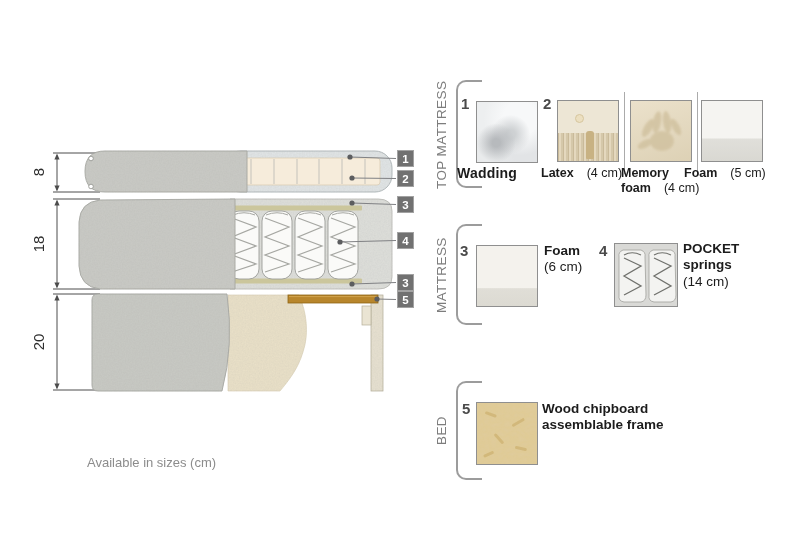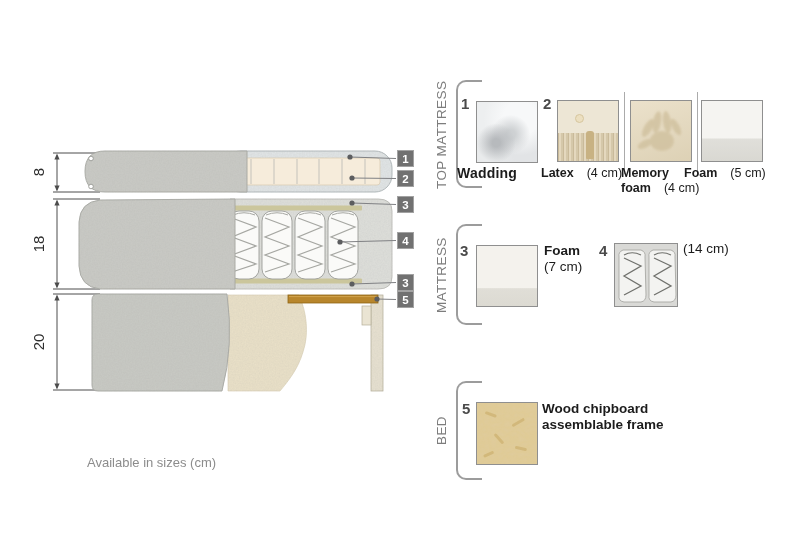--- a/index.html
+++ b/index.html
@@ -231,36 +231,37 @@
   </div>
 
   <div>
     <div class="vtitle" style="left:434px;top:225px;height:100px;">MATTRESS</div>
     <div class="bracket" style="left:456px;top:224px;height:101px;"></div>
 
     <div class="num" style="left:460px;top:242px;">3</div>
     <div class="sw sw-foam2" style="left:476px;top:245px;"></div>
     <div class="cap-side" style="left:544px;top:243px;width:70px;">
       <b>Foam</b>
-      <span class="sz">(7 cm)</span>
+      <span class="sz">(6 cm)</span>
     </div>
 
     <div class="num" style="left:599px;top:242px;">4</div>
     <div class="sw" style="left:614px;top:243px;width:64px;height:64px;">
       <svg width="64" height="64" viewBox="0 0 64 64">
         <rect x="0" y="0" width="64" height="64" fill="#d9d9d6"></rect>
         <path d="M4,13 Q3,8 8,6 L26,6 Q31,8 30,13 L31,51 Q31,57 26,58 L9,58 Q3,57 4,51 Z" fill="#f3f3f1" stroke="#a8a8a4" stroke-width="0.9"></path>
         <path d="M9,11 Q17,6.5 26,11" fill="none" stroke="#70716d" stroke-width="1.1"></path>
         <polyline points="9,14 26,22 9,32 26,42 9,51" fill="none" stroke="#70716d" stroke-width="1.3"></polyline>
         <path d="M34,13 Q33,8 38,6 L56,6 Q61,8 60,13 L61,51 Q61,57 56,58 L39,58 Q33,57 34,51 Z" fill="#f3f3f1" stroke="#a8a8a4" stroke-width="0.9"></path>
         <path d="M39,11 Q47,6.5 56,11" fill="none" stroke="#70716d" stroke-width="1.1"></path>
         <polyline points="39,14 56,22 39,32 56,42 39,51" fill="none" stroke="#70716d" stroke-width="1.3"></polyline>
       </svg>
     </div>
     <div class="cap-side" style="left:683px;top:241px;width:82px;">
+      <b>POCKET springs</b>
       <span class="sz">(14 cm)</span>
     </div>
   </div>
 
   <div>
     <div class="vtitle" style="left:434px;top:382px;height:98px;">BED</div>
     <div class="bracket" style="left:456px;top:381px;height:99px;"></div>
 
     <div class="num" style="left:462px;top:400px;">5</div>
     <div class="sw" style="left:476px;top:402px;height:63px;">

